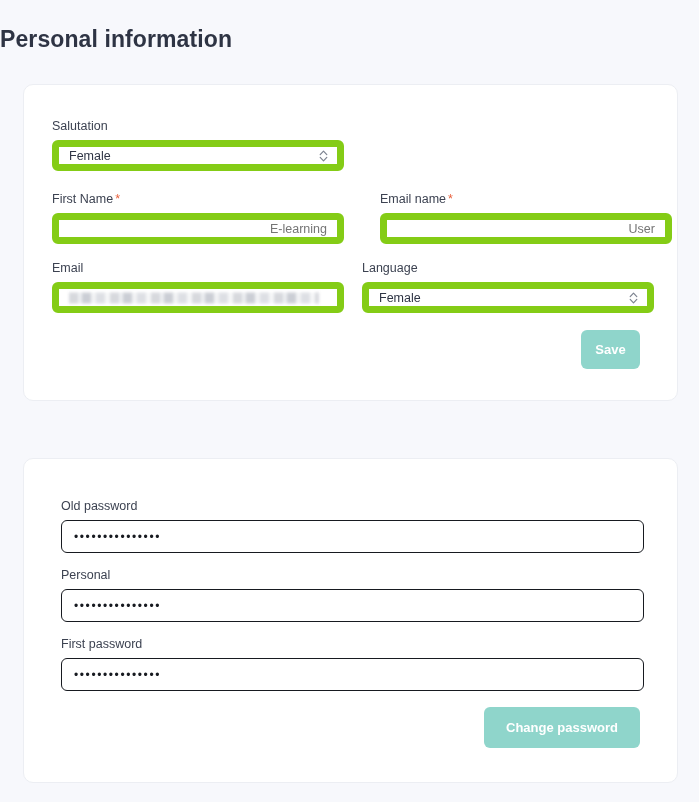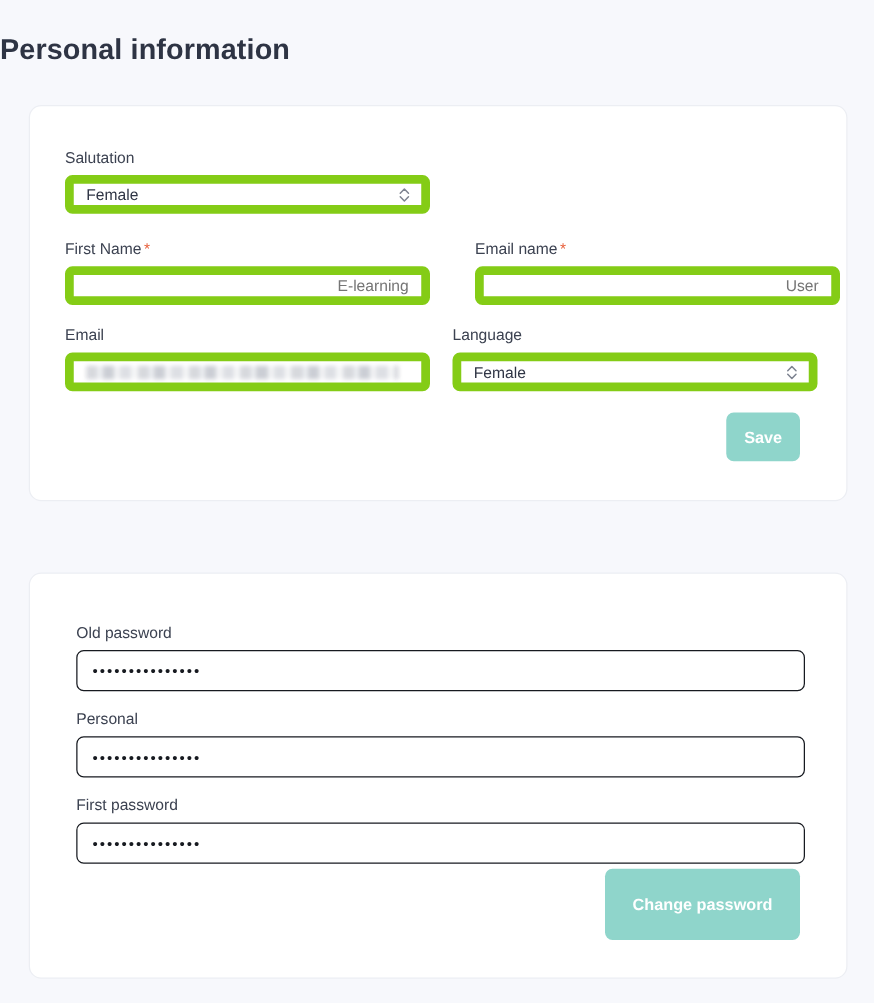--- a/index.html
+++ b/index.html
@@ -144,23 +144,23 @@
   .btn-save {
     position: absolute;
     right: 37px;
     top: 245px;
     width: 59px;
     height: 39px;
   }
   .btn-change {
     position: absolute;
     right: 37px;
-    top: 236px;
+    top: 248px;
     width: 156px;
-    height: 57px;
+    height: 41px;
   }
   .pw-field {
     position: absolute;
     left: 37px;
     width: 583px;
   }
   .pw-input {
     box-sizing: border-box;
     width: 583px;
     height: 33px;

